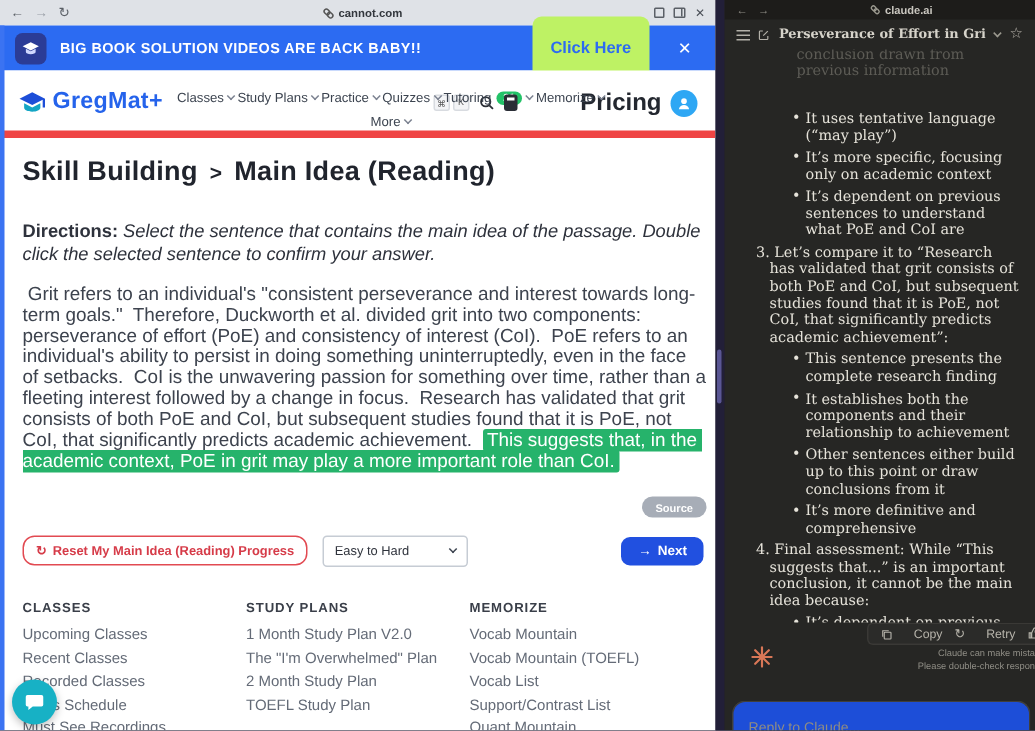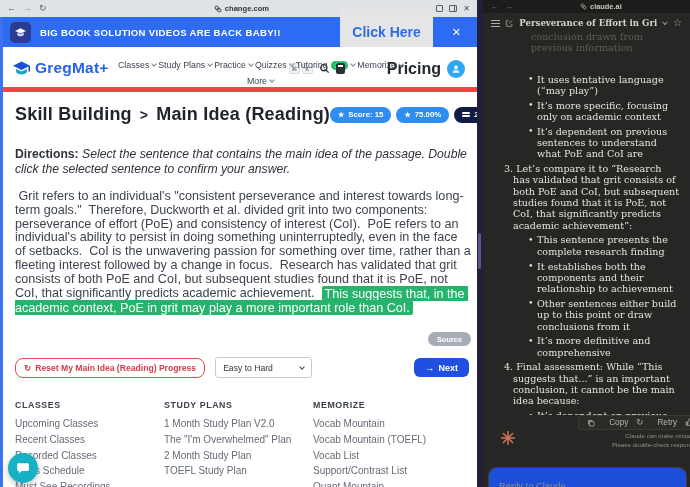--- a/index.html
+++ b/index.html
@@ -15,21 +15,21 @@
   .urlbox { flex:1; text-align:center; font-size:7.6px; font-weight:700; color:#33373d; display:flex; align-items:center; justify-content:center; gap:3px; }
   .win-ctrls { display:flex; align-items:center; gap:6px; }
   .wc-sq { width:7px; height:7px; border:1px solid #5a5f66; border-radius:1px; display:inline-block; }
   .wc-split { width:8px; height:7px; border:1px solid #5a5f66; border-radius:1px; display:inline-block; position:relative; }
   .wc-split::after { content:""; position:absolute; left:4px; top:0; width:1px; height:5px; background:#5a5f66; }
   .wc-x { font-size:8px; color:#4a4f57; }
 
   .banner { position:absolute; top:17px; left:0; width:100%; height:30px; background:var(--brand-blue,#2c6bf2); display:flex; align-items:center; padding:0 10px; gap:9px; }
   .banner-logo { width:21px; height:21px; border-radius:5px; background:#2b3c96; display:flex; align-items:center; justify-content:center; flex:none; }
   .banner-text { color:#fff; font-weight:800; font-size:9.6px; letter-spacing:.3px; flex:1; }
-  .banner-cta { background:#e5e5e5; color:var(--brand-blue,#2c6bf2); font-size:14px; font-weight:700; border:none; border-radius:6px; padding:15px 12px; font-family:inherit; }
+  .banner-cta { background:#bef264; color:var(--brand-blue,#2c6bf2); font-size:11px; font-weight:700; border:none; border-radius:6px; padding:15px 12px; font-family:inherit; }
   .banner-x { color:#fff; font-size:11px; margin:0 6px 0 10px; }
 
   .topnav { position:absolute; top:47px; left:0; width:100%; height:45px; background:#fff; border-bottom:5px solid #ef4444; display:flex; padding:0 12px; }
   .brand { display:flex; align-items:center; gap:4px; padding-top:10px; height:32px; }
   .brand-name { font-size:15.5px; font-weight:800; color:#2563eb; letter-spacing:.2px; }
   .nav-cols { position:absolute; left:118px; top:0; width:285px; text-align:center; }
   .nav-row1 { display:flex; justify-content:space-between; padding-top:13px; }
   .nav-item { display:inline-flex; align-items:center; gap:3px; font-size:8.8px; color:#3c4450; white-space:nowrap; }
   .nav-badge { background:var(--tutoring-green,#23c268); color:#fff; border-radius:8px; font-size:7px; font-weight:700; padding:1px 5px; }
   .chev { width:4px; height:4px; border-right:1.2px solid #7b8290; border-bottom:1.2px solid #7b8290; transform:rotate(45deg); display:inline-block; margin-bottom:2px; }
@@ -117,21 +117,21 @@
     <span class="arw">←</span>
     <span class="arw dim">→</span>
     <span class="arw">↻</span>
     <div class="urlbox">
       <svg width="8" height="8" viewBox="0 0 16 16">
           <g fill="none" stroke="#555" stroke-width="2" transform="rotate(45 8 8)">
             <rect x="1" y="5" width="8" height="6" rx="3"></rect>
             <rect x="7" y="5" width="8" height="6" rx="3"></rect>
           </g>
         </svg>
-      <span>change.com</span>
+      <span>cannot.com</span>
     </div>
     <div class="win-ctrls">
       <span class="wc-sq"></span>
       <span class="wc-split"></span>
       <span class="wc-x">✕</span>
     </div>
   </div>
 
   <div class="banner">
     <div class="banner-logo">
@@ -203,34 +203,20 @@
             <path d="M2.5 14c.7-3 3-4.3 5.5-4.3s4.8 1.3 5.5 4.3H2.5z"></path>
           </svg>
       </span>
     </div>
   </div>
 
   <div class="content">
     <div class="headrow">
       <div class="h1">
         <span>Skill Building</span><span class="sep">&gt;</span><span>Main Idea (Reading)</span>
-      </div>
-      <div class="pills">
-        <span class="pill pill-blue">
-            <span class="st">★</span>
-            <span>Score: 15</span>
-          </span>
-        <span class="pill pill-blue">
-            <span class="st">★</span>
-            <span>75.00%</span>
-          </span>
-        <span class="pill pill-navy">
-            <span class="bars"></span>
-            <span>20 of 31 Questions</span>
-          </span>
       </div>
     </div>
 
     <p class="directions"><b>Directions:</b> <i>Select the sentence that contains the main idea of the passage. Double click the selected sentence to confirm your answer.</i></p>
 
     <p class="passage"><span> Grit refers to an individual's "consistent perseverance and interest towards long-term goals."  Therefore, Duckworth et al. divided grit into two components: perseverance of effort (PoE) and consistency of interest (CoI).  PoE refers to an individual's ability to persist in doing something uninterruptedly, even in the face of setbacks.  CoI is the unwavering passion for something over time, rather than a fleeting interest followed by a change in focus.  Research has validated that grit consists of both PoE and CoI, but subsequent studies found that it is PoE, not CoI, that significantly predicts academic achievement.  </span><mark>This suggests that, in the academic context, PoE in grit may play a more important role than CoI.</mark></p>
 
     <div class="source-row">
       <span class="source-pill">Source</span>
     </div>

